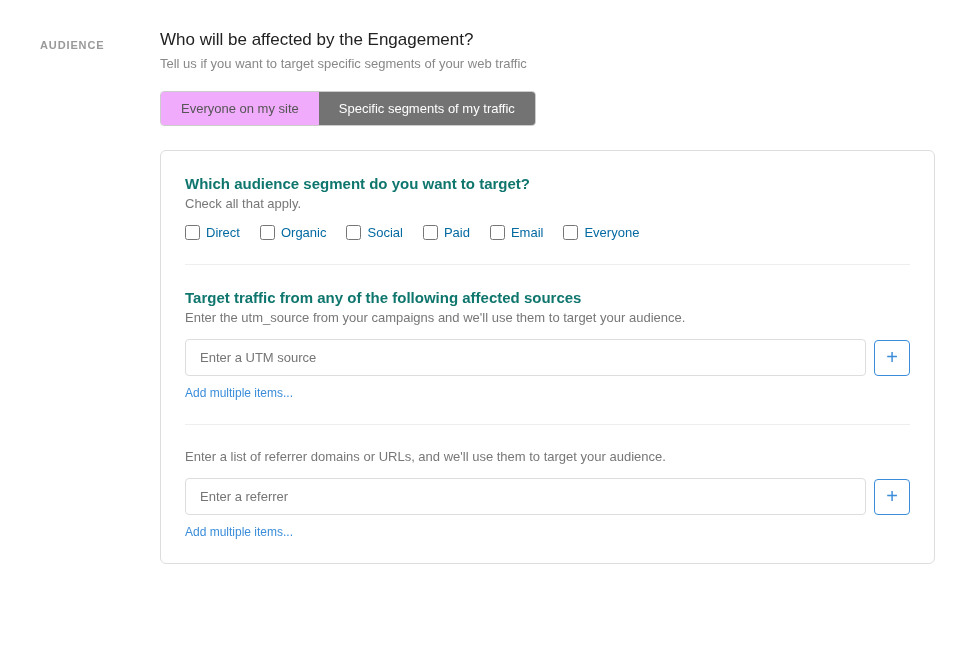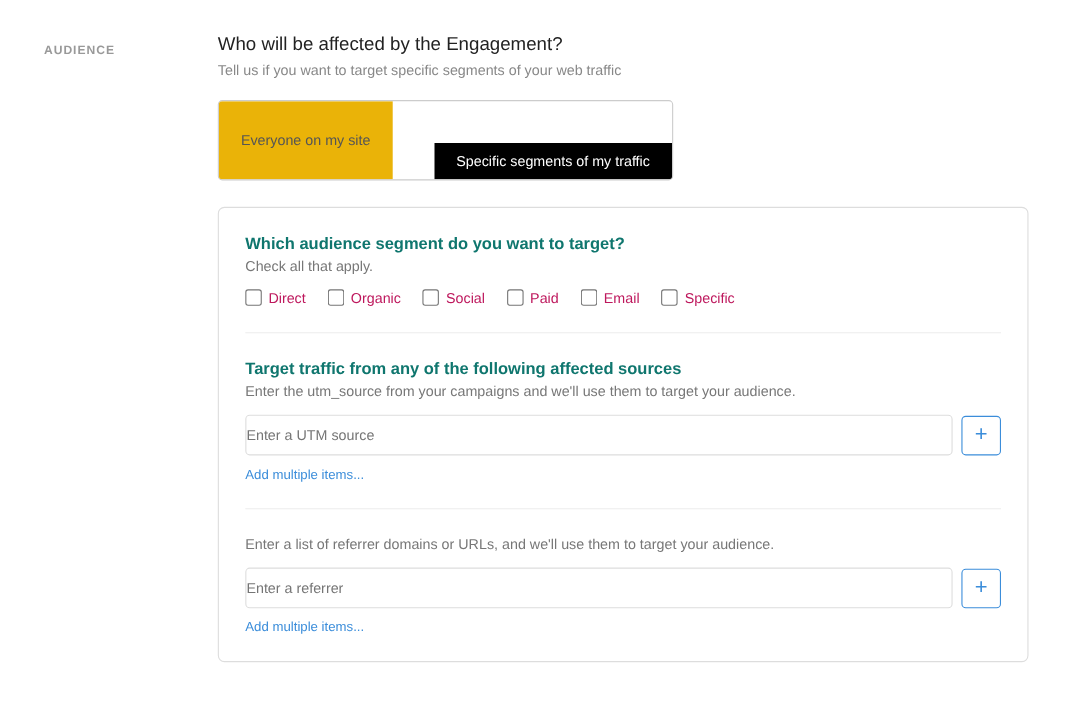--- a/index.html
+++ b/index.html
@@ -1,15 +1,15 @@
 <!DOCTYPE html>
 <html><head>
   <meta charset="utf-8">
   <style>
-    * { box-sizing: border-box; margin: 0; padding: 0; gap: 38px; }
+    * { box-sizing: border-box; margin: 0; padding: 0; }
     body {
       font-family: -apple-system, BlinkMacSystemFont, "Segoe UI", Helvetica, Arial, sans-serif;
       background: #fff;
       color: #333;
       font-size: 14px;
     }
     .page-container {
       display: flex;
       padding: 30px 40px;
       max-width: 975px;
@@ -51,27 +51,26 @@
     }
     .toggle-btn {
       padding: 9px 20px;
       font-size: 13px;
       font-weight: 500;
       cursor: pointer;
       border: none;
       outline: none;
     }
     .toggle-btn.inactive {
-      background: #eab308;
+      background: #f0abfc;
       color: #555;
     }
     .toggle-btn.active {
-      background: #000000;
+      background: #737373;
       color: #fff;
-      margin-top: 38px;
     }
     .target-label {
       font-size: 13px;
       color: #555;
       margin-bottom: 16px;
     }
     .segment-card {
       border: 1px solid #ddd;
       border-radius: 6px;
       padding: 24px;
@@ -113,34 +112,34 @@
     }
     .checkbox-item input[type="checkbox"] {
       width: 15px;
       height: 15px;
       margin: 0;
       cursor: pointer;
       accent-color: #3b8dda;
     }
     .checkbox-item label {
       font-size: 13px;
-      color: #be185d;
+      color: #0369a1;
       cursor: pointer;
     }
     .input-row {
       display: flex;
       gap: 8px;
       align-items: center;
       margin-bottom: 8px;
     }
     .text-input {
       flex: 1;
       border: 1px solid #ddd;
       border-radius: 4px;
-      padding: 10px 0;
+      padding: 10px 14px;
       font-size: 13px;
       color: #aaa;
       outline: none;
     }
     .add-btn {
       width: 36px;
       height: 36px;
       border: 1px solid #3b8dda;
       border-radius: 4px;
       background: #fff;
@@ -200,21 +199,21 @@
           <div class="checkbox-item">
             <input type="checkbox" id="paid" style="">
             <label for="paid">Paid</label>
           </div>
           <div class="checkbox-item">
             <input type="checkbox" id="email" style="">
             <label for="email">Email</label>
           </div>
           <div class="checkbox-item">
             <input type="checkbox" id="referral" style="">
-            <label for="referral">Specific</label>
+            <label for="referral">Everyone</label>
           </div>
         </div>
       </div>
 
       <div class="card-section">
         <h3 class="card-title">Target traffic from any of the following affected sources</h3>
         <p class="card-subtitle">Enter the utm_source from your campaigns and we'll use them to target your audience.</p>
         <div class="input-row">
           <input type="text" class="text-input" placeholder="Enter a UTM source" style="">
           <button class="add-btn">+</button>

